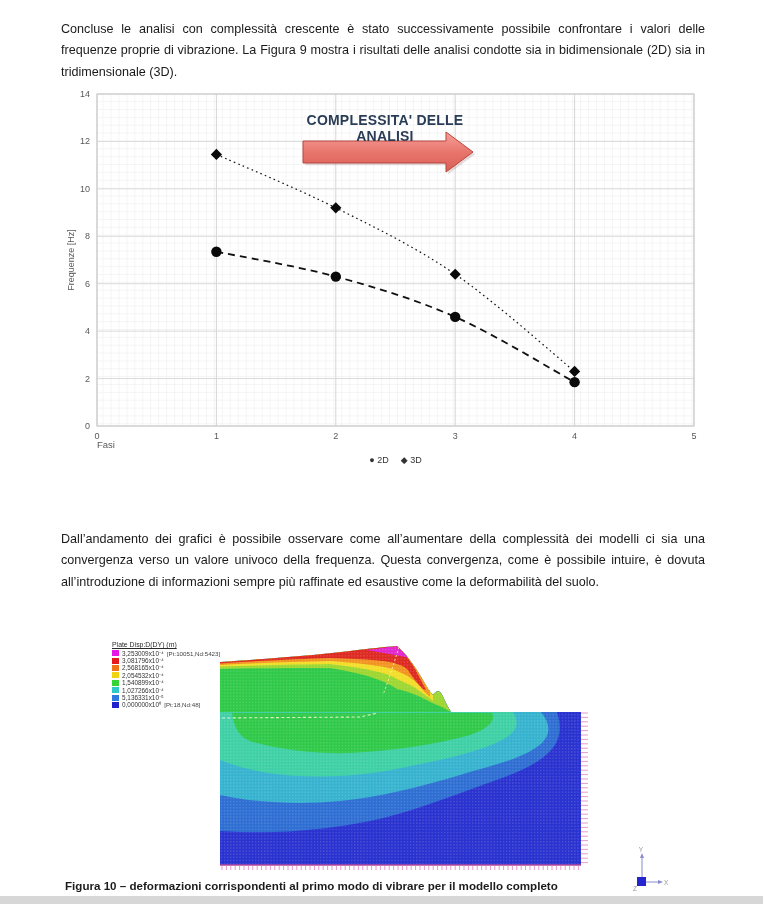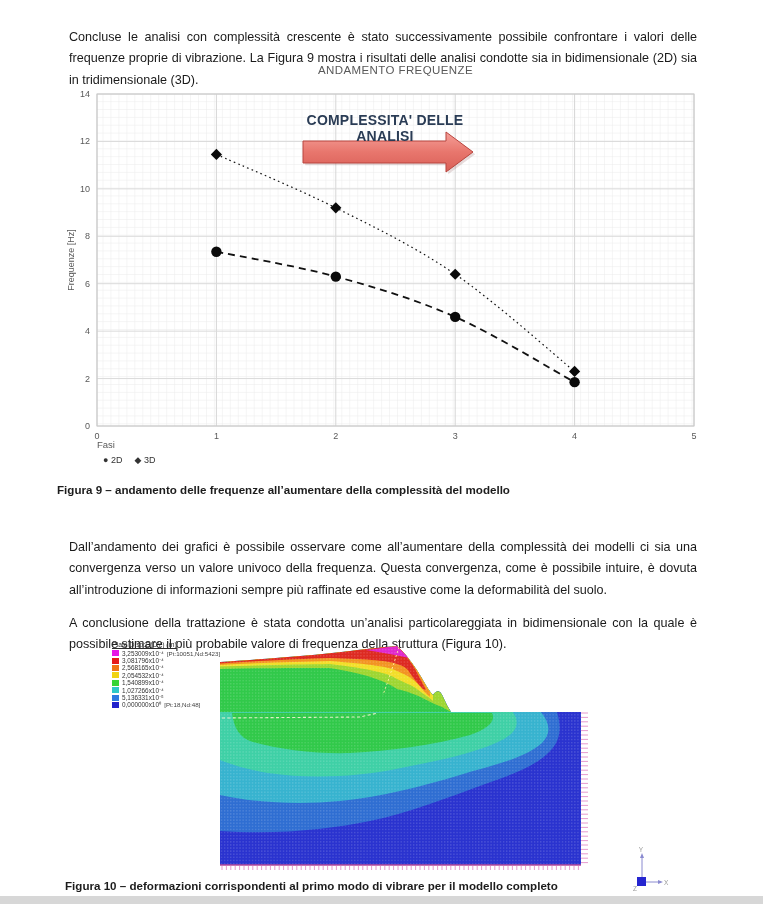--- a/index.html
+++ b/index.html
@@ -1,29 +1,29 @@
 <!DOCTYPE html>
 <html><head>
 <meta charset="utf-8">
 <style>
   html,body{margin:0;padding:0;background:#eee;}
   #page{position:relative;width:763px;height:904px;background:#ffffff;overflow:hidden;
         font-family:"Liberation Sans",sans-serif;color:#161616;}
   .para{position:absolute;left:57px;width:652px;text-align:justify;
         font-size:12.6px;line-height:21.3px;color:#1a1a1a;}
-  .para p{margin:12px;}
+  .para p{margin:4px;}
   .caption{position:absolute;left:57px;font-size:11.6px;font-weight:bold;color:#1c1c1c;}
   .chart-title{position:absolute;left:97px;width:597px;text-align:center;top:64px;
         font-size:11.5px;color:#595959;letter-spacing:.4px;}
   .tick{font-size:9px;fill:#595959;font-family:"Liberation Sans",sans-serif;}
   .axis-x{position:absolute;left:97px;width:597px;top:439px;
         font-size:9.5px;color:#595959;}
   .axis-y{position:absolute;left:66px;top:320px;width:120px;text-align:center;
         transform:rotate(-90deg);transform-origin:0 0;font-size:9px;color:#595959;}
-  #chart-legend{position:absolute;left:97px;width:597px;top:455px;text-align:left;
+  #chart-legend{position:absolute;left:97px;width:597px;top:455px;text-align:center;
         font-size:9px;color:#333;}
   #chart-legend .lg-item{margin:0 6px;}
   #arrow-label{position:absolute;left:297px;top:112px;width:176px;text-align:center;
         font-size:14px;font-weight:bold;color:#2a3c55;letter-spacing:.2px;}
   #fem-legend{position:absolute;left:112px;top:641px;}
   #fem-legend .t{font-size:6.9px;color:#2a2a2a;text-decoration:underline;margin-bottom:2px;}
   .fem-row{display:flex;align-items:center;height:6.4px;margin-bottom:1px;}
   .fem-row .sw{width:7px;height:6px;margin-right:3px;}
   .fem-row .v{font-size:6.4px;color:#333;white-space:nowrap;}
   .fem-row .n{font-size:6.2px;color:#444;margin-left:3px;white-space:nowrap;}
@@ -32,21 +32,20 @@
 </style>
 </head>
 <body>
 
 <div id="page">
 
   <div class="para" style="top:15px;">
     <p>Concluse le analisi con complessità crescente è stato successivamente possibile confrontare i valori delle frequenze proprie di vibrazione. La Figura 9 mostra i risultati delle analisi condotte sia in bidimensionale (2D) sia in tridimensionale (3D).</p>
   </div>
 
-  <div class="chart-title">ANDAMENTO FREQUENZE</div>
   <svg id="chart-svg" style="left:0;top:0;" width="763" height="480" viewBox="0 0 763 480">
     <defs>
       <pattern id="minorgrid" width="7.96" height="7.857" patternUnits="userSpaceOnUse">
         <path d="M7.96,0 L7.96,7.857 M0,7.857 L7.96,7.857" stroke="#ececec" stroke-width="1" fill="none"></path>
       </pattern>
     </defs>
   <rect x="97" y="94" width="597" height="332" fill="url(#minorgrid)"></rect>
       <line x1="97" y1="94" x2="97" y2="426" stroke="#d6d6d6"></line>
       <line x1="216.4" y1="94" x2="216.4" y2="426" stroke="#d6d6d6"></line>
       <line x1="335.8" y1="94" x2="335.8" y2="426" stroke="#d6d6d6"></line>
@@ -97,25 +96,23 @@
         <stop offset="0" stop-color="#f5a099"></stop>
         <stop offset="0.5" stop-color="#e8766d"></stop>
         <stop offset="1" stop-color="#d95f57"></stop>
       </linearGradient>
     </defs>
     <polygon points="6,14 149,14 149,5 176,25 149,45 149,36 6,36" transform="translate(2.2,2.2)" fill="rgba(120,60,60,0.18)"></polygon>
     <polygon points="6,14 149,14 149,5 176,25 149,45 149,36 6,36" fill="url(#agrad)" stroke="#b8453e" stroke-width="1"></polygon>
   </svg>
   <div id="arrow-label">COMPLESSITA' DELLE ANALISI</div>
 
-  <div class="caption" style="top:483px;">Figura 9 – andamento delle frequenze all’aumentare della complessità del modello</div>
 
   <div class="para" style="top:525px;">
     <p>Dall’andamento dei grafici è possibile osservare come all’aumentare della complessità dei modelli ci sia una convergenza verso un valore univoco della frequenza. Questa convergenza, come è possibile intuire, è dovuta all’introduzione di informazioni sempre più raffinate ed esaustive come la deformabilità del suolo.</p>
-    <p>A conclusione della trattazione è stata condotta un’analisi particolareggiata in bidimensionale con la quale è possibile stimare il più probabile valore di frequenza della struttura (Figura 10).</p>
   </div>
 
   <div id="fem-legend">
     <div class="t">Plate Disp:D(DY) (m)</div>
   <div class="fem-row">
         <span class="sw" style="background: rgb(230, 22, 230);"></span>
         <span class="v">3,253009x10⁻⁴</span>
         <span class="n">[Pt:10051,Nd:5423]</span>
       </div>
       <div class="fem-row">

